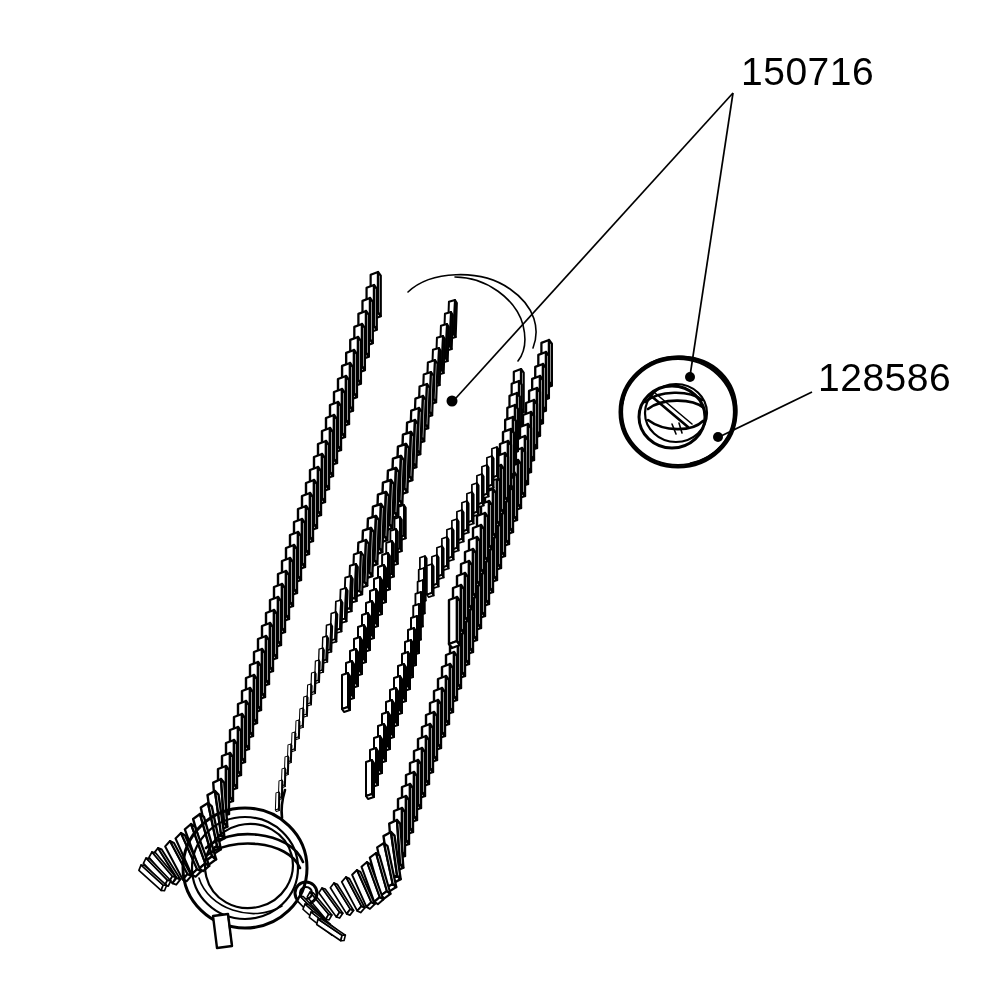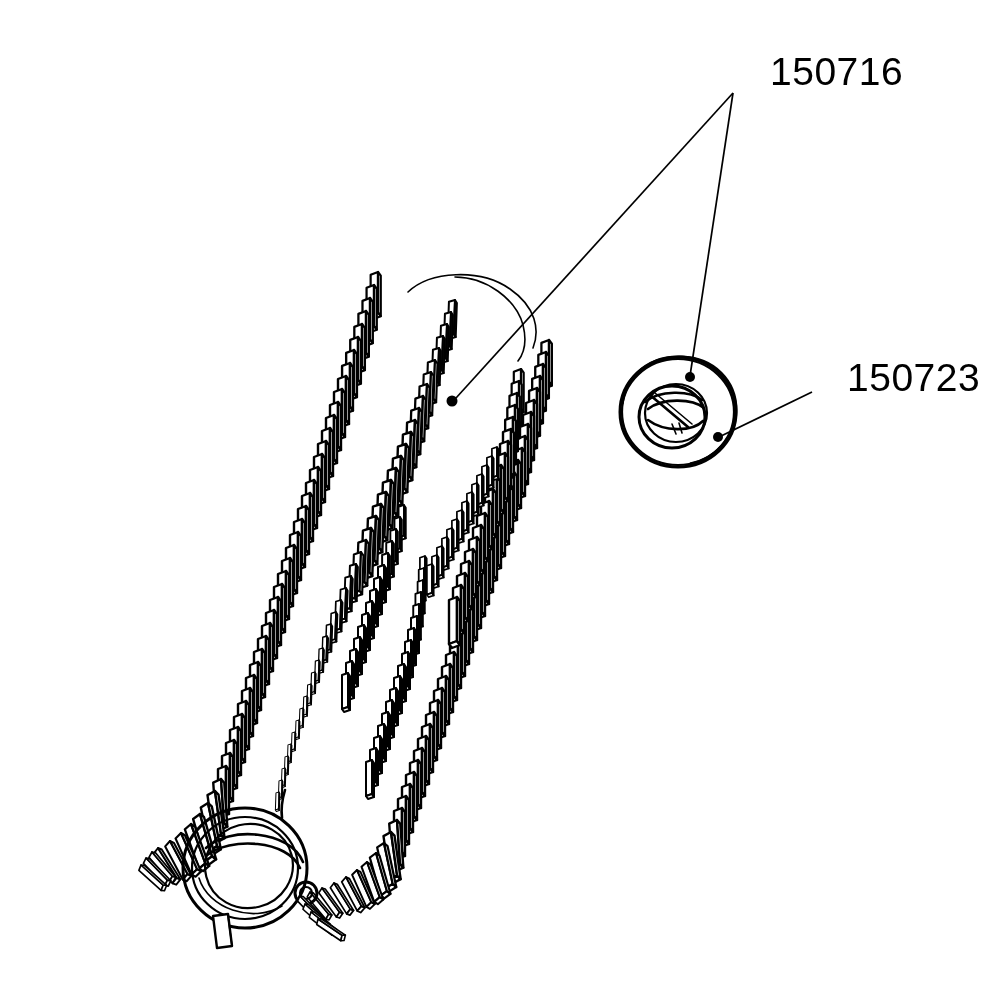--- a/index.html
+++ b/index.html
@@ -31,21 +31,20 @@
   .callout-label {
     position: absolute;
     font-family: "Liberation Sans", sans-serif;
     font-size: 39px;
     font-weight: 400;
     letter-spacing: 0.5px;
     color: #000000;
     white-space: nowrap;
     line-height: 1;
     user-select: none;
-    margin-left: 29px;
   }
   #label-150716 { left: 741px; top: 52px; }
   #label-150723 { left: 818px; top: 358px; }
 </style>
 </head>
 <body>
 
 <div id="diagram-root">
 
   <svg id="drawing-svg" viewBox="0 0 1000 1000">
@@ -788,15 +787,15 @@
       <line class="leader" x1="812" y1="392" x2="719" y2="437"></line>
 
       <circle class="dot" cx="452" cy="401" r="5.5"></circle>
       <circle class="dot" cx="690" cy="377" r="5"></circle>
       <circle class="dot" cx="718" cy="437" r="5"></circle>
     </g>
   </svg>
 
   <div class="callout-label" id="label-150716">150716</div>
 
-  <div class="callout-label" id="label-150723">150723</div>
+  <div class="callout-label" id="label-150723">128586</div>
 
 </div>
 
 </body></html>

